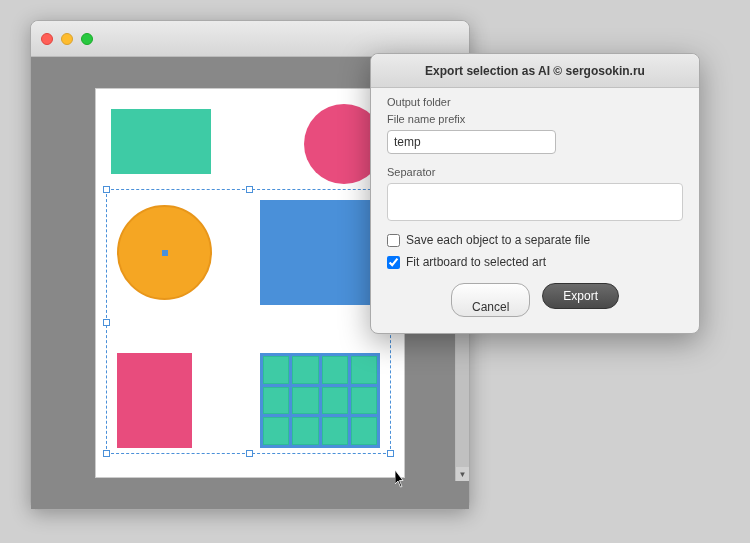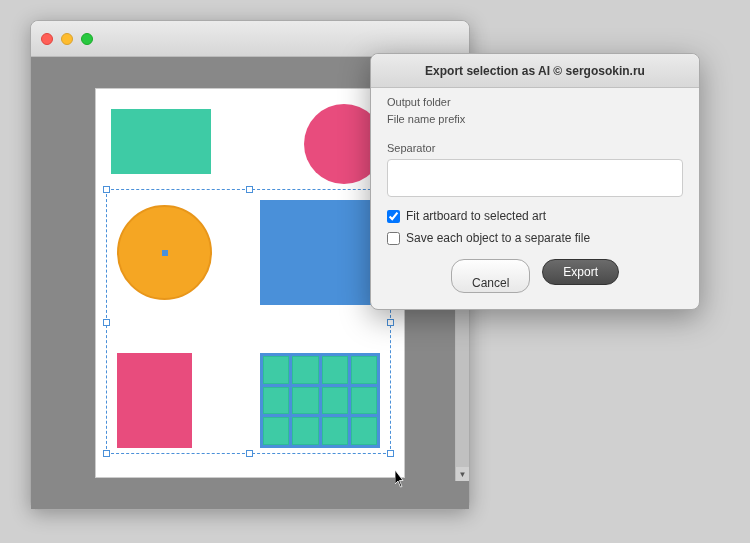--- a/index.html
+++ b/index.html
@@ -503,35 +503,36 @@
     <span class="dialog-title">Export selection as AI © sergosokin.ru</span>
   </div>
 
   <div class="dialog-body">
 
     <div class="field-label">Output folder</div>
 
     <div class="two-col">
       <div class="col-left">
         <div class="field-label">File name prefix</div>
+        <input class="input-field" type="text" value="temp" style="">
       </div>
     </div>
 
     <div class="progress-section">
       <div class="field-label">Separator</div>
       <div class="progress-box"></div>
     </div>
 
     <div class="checkbox-row">
+      <input type="checkbox" style="">
+      <span>Save each object to a separate file</span>
+    </div>
+    <div class="checkbox-row">
       <input type="checkbox" checked="" style="">
       <span>Fit artboard to selected art</span>
-    </div>
-    <div class="checkbox-row">
-      <input type="checkbox" style="">
-      <span>Save each object to a separate file</span>
     </div>
   </div>
 
   <div class="button-row">
     <button class="btn-cancel">Cancel</button>
     <button class="btn-export">Export</button>
   </div>
 </div>
 
 </body></html>

